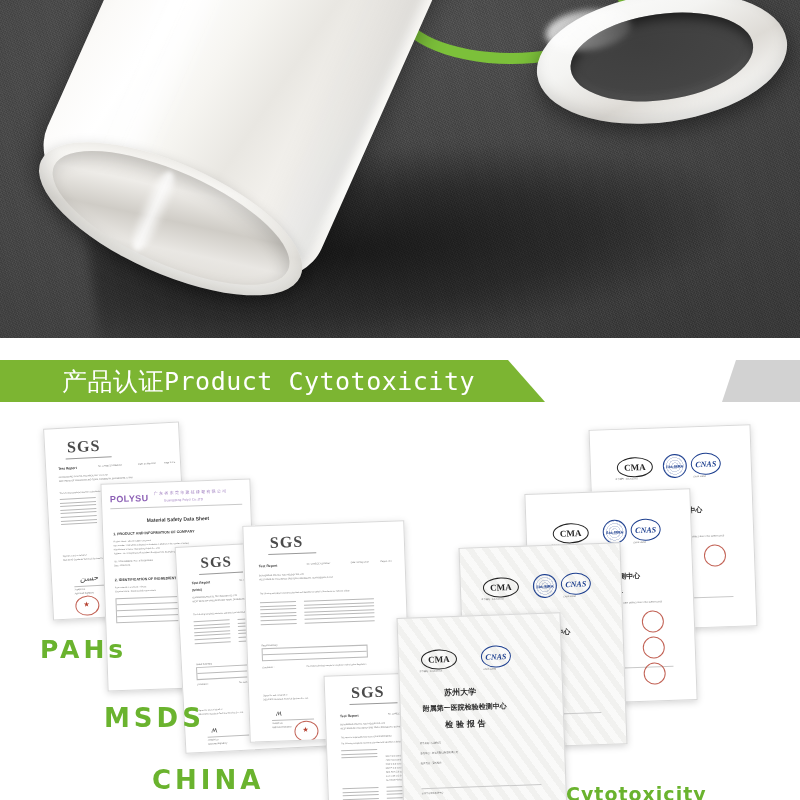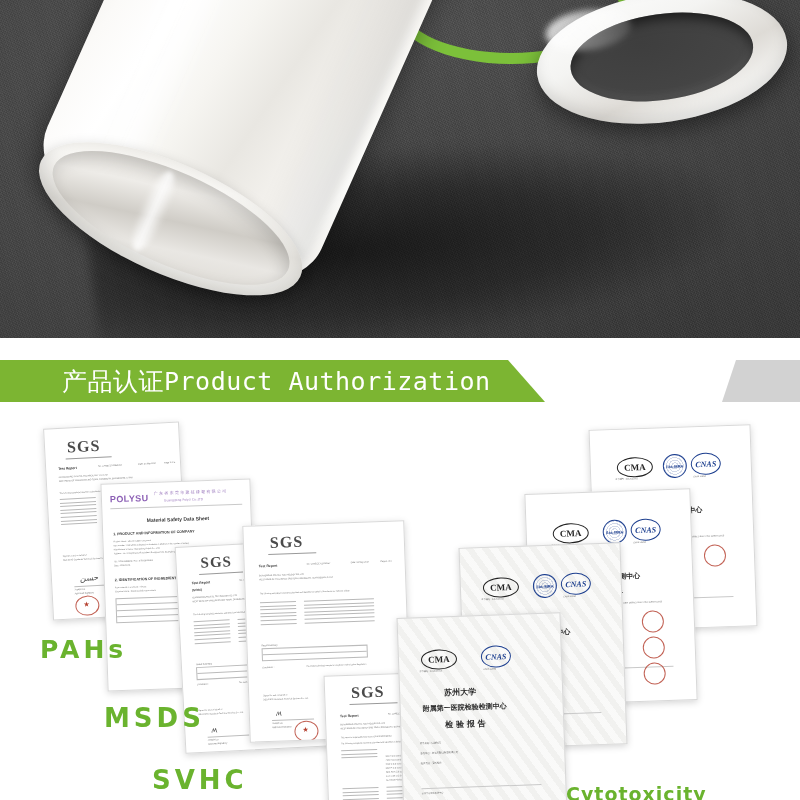--- a/index.html
+++ b/index.html
@@ -230,21 +230,21 @@
       <div class="cup-hilite"></div>
       <div class="cup-edge-shade"></div>
       <div class="cup-rim"></div>
       <div class="cup-inner"></div>
       <div class="cup-inner-streak"></div>
     </div>
   </div>
 
   <div class="banner-zone">
     <div class="banner"></div>
-    <div class="banner-text">产品认证Product Authorization</div>
+    <div class="banner-text">产品认证Product Cytotoxicity</div>
     <div class="gray-tab"></div>
 
     <div class="logo">
       <div class="logo-mark">
         <svg width="56" height="50" viewBox="0 0 56 50">
           <path d="M8 4 C10 16, 20 24, 26 32 C31 39, 30 45, 24 46 C18 47, 14 42, 17 39" fill="none" stroke="#8cc63f" stroke-width="4.2" stroke-linecap="round"></path>
           <path d="M44 6 C40 16, 34 23, 28 30 C22 37, 18 42, 14 44" fill="none" stroke="#8cc63f" stroke-width="3.6" stroke-linecap="round"></path>
           <path d="M16 41 C22 46, 32 46, 40 40" fill="none" stroke="#8cc63f" stroke-width="3" stroke-linecap="round"></path>
           <text x="24" y="37" font-size="4" fill="#b08a4a" font-family="DejaVu Sans">永乐</text>
         </svg>
@@ -528,17 +528,17 @@
       <div class="txt" style="left:18px;top:124px;font-size:2.4px;">样品名称 : 硅胶制品</div>
       <div class="txt" style="left:18px;top:134px;font-size:2.4px;">委托单位 : 东莞市聚硅橡塑有限公司</div>
       <div class="txt" style="left:18px;top:144px;font-size:2.4px;">检验类别 : 委托检验</div>
       <div class="rule" style="left:18px;top:170px;width:120px;"></div>
       <div class="txt" style="left:18px;top:174px;">苏州大学检验检测中心</div>
       <div class="txt" style="left:18px;top:182px;">网址 : http://cn000.suda.edu.cn</div>
     </div>
 
     <div class="cap" style="left:40px;top:220px;font-size:25px;letter-spacing:4px;">PAHs</div>
     <div class="cap" style="left:104px;top:288px;font-size:26px;letter-spacing:4px;">MSDS</div>
-    <div class="cap" style="left:152px;top:350px;font-size:26px;letter-spacing:4px;">SVHC</div>
+    <div class="cap" style="left:152px;top:350px;font-size:26px;letter-spacing:4px;">CHINA</div>
     <div class="cap" style="left:566px;top:368px;font-size:19px;letter-spacing:1px;">Cytotoxicity</div>
 
   </div>
 </div>
 
 </body></html>

